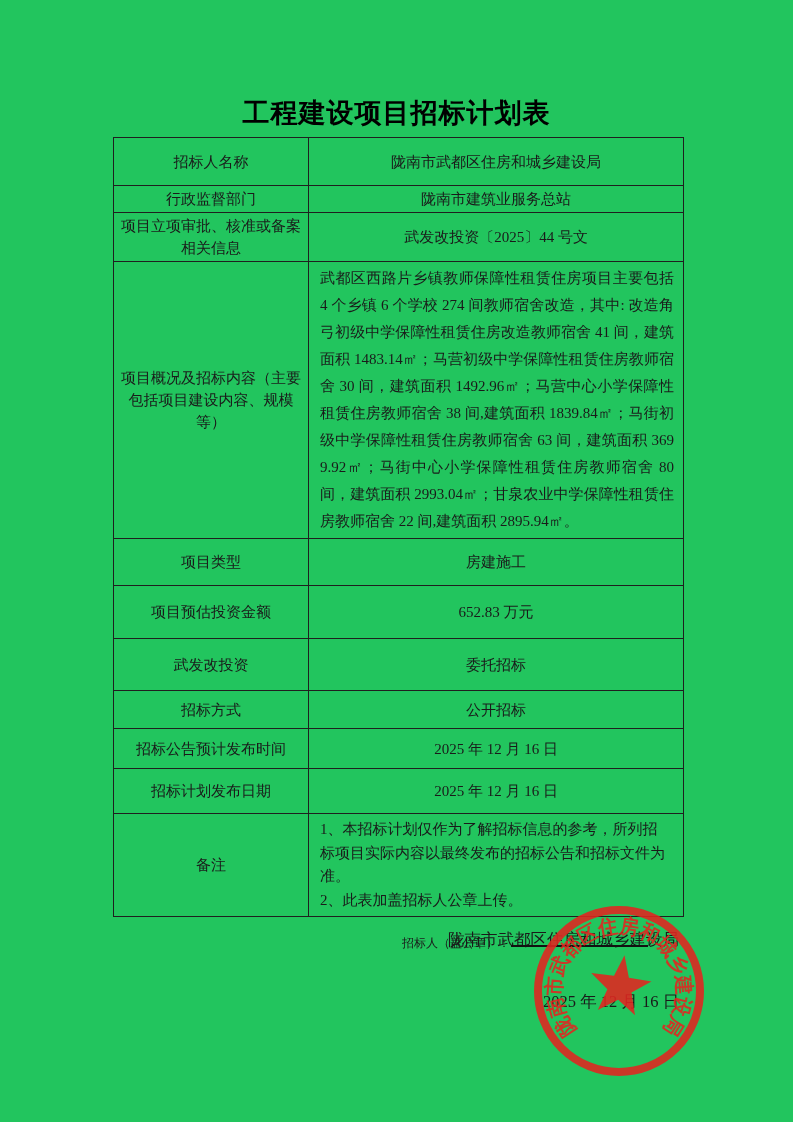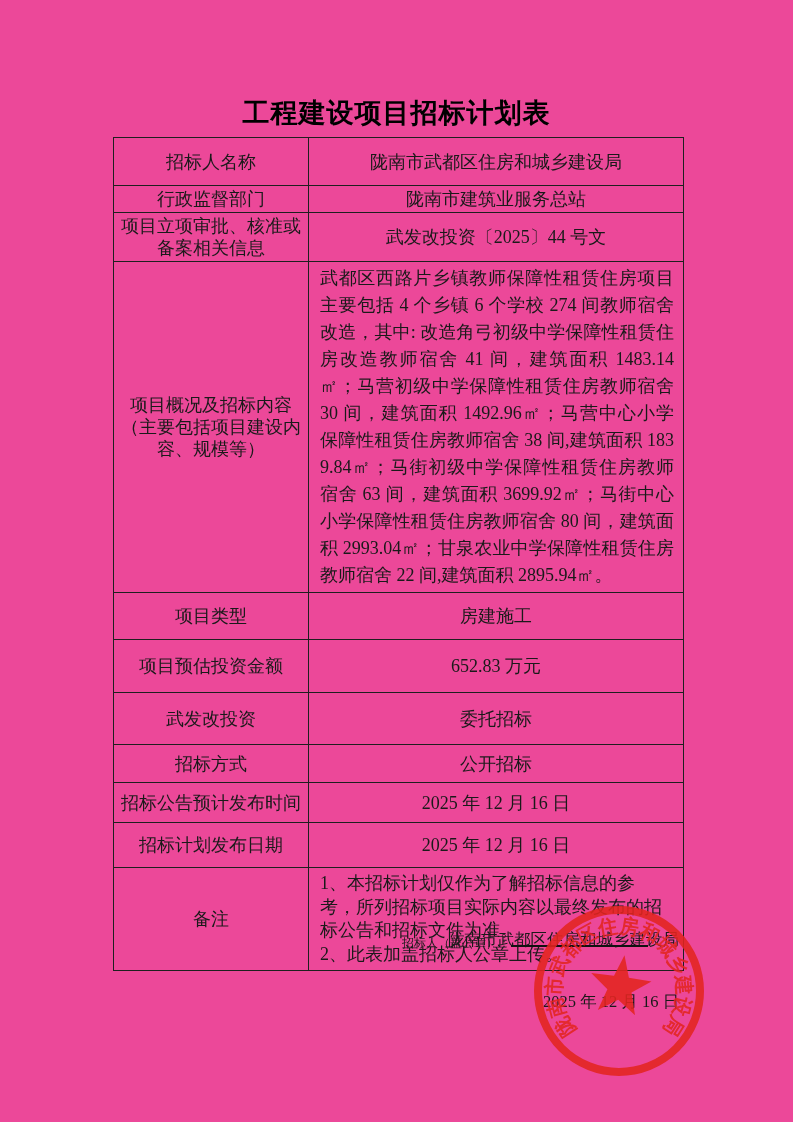--- a/index.html
+++ b/index.html
@@ -1,32 +1,32 @@
 <!DOCTYPE html>
 <html><head>
 <meta charset="utf-8">
 <style>
   html,body{margin:0;padding:0;background:#fff;}
   .page{
-    position:relative;width:793px;height:1122px;background:#ec4899;
+    position:relative;width:793px;height:1122px;background:#22c55e;
     font-family:"Liberation Serif","DejaVu Serif",serif;color:#1a1a1a;overflow:hidden;
   }
   .title{
     position:absolute;top:95px;left:0;width:793px;margin:0;
     text-align:center;font-size:27px;font-weight:bold;letter-spacing:1px;color:#000;
   }
   .plan-table{
     position:absolute;top:137px;left:113px;width:570px;
     border-collapse:collapse;table-layout:fixed;
   }
   .plan-table col.c1{width:195px;}
   .plan-table col.c2{width:375px;}
   .plan-table td{
     border:1.5px solid #1f1f1f;vertical-align:middle;
-    font-size:18px;line-height:22px;word-break:break-all;
+    font-size:15px;line-height:22px;word-break:break-all;
   }
   .lbl{text-align:center;padding:2px 7px;}
   .val{text-align:center;padding:2px 8px;}
   .val.par{text-align:justify;padding:3px 9px 3px 11px;line-height:27px;}
   .val.remarks{text-align:left;padding:4px 15px 4px 11px;line-height:23.5px;white-space:pre-line;}
   tr.h48{height:48px;} tr.h37{height:37px;} tr.h35{height:18px;}
   tr.h232{height:232px;} tr.h47{height:47px;margin-top:19px;} tr.h53{height:53px;}
   tr.h52{height:52px;} tr.h38{height:38px;} tr.h40{height:40px;}
   tr.h45{height:45px;} tr.h95{height:95px;}
   .org-line{position:absolute;left:448px;top:929px;font-size:16.5px;}

